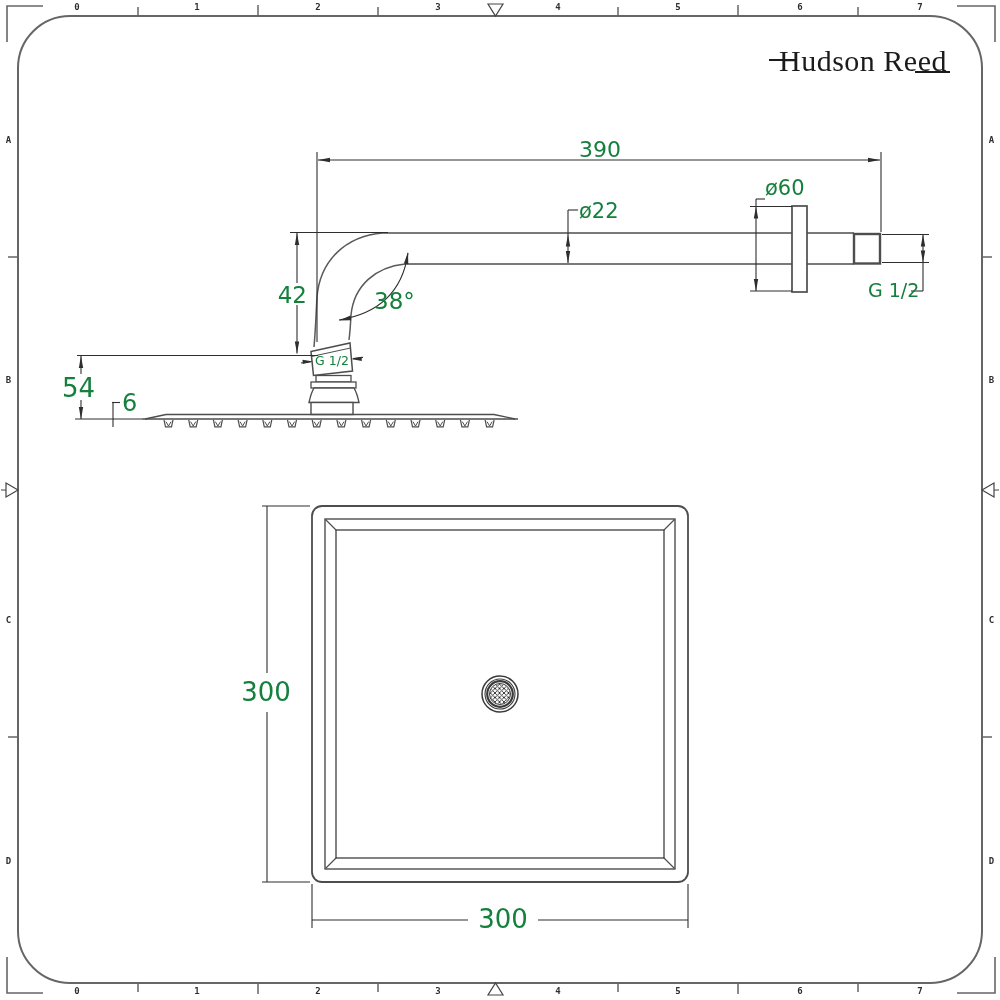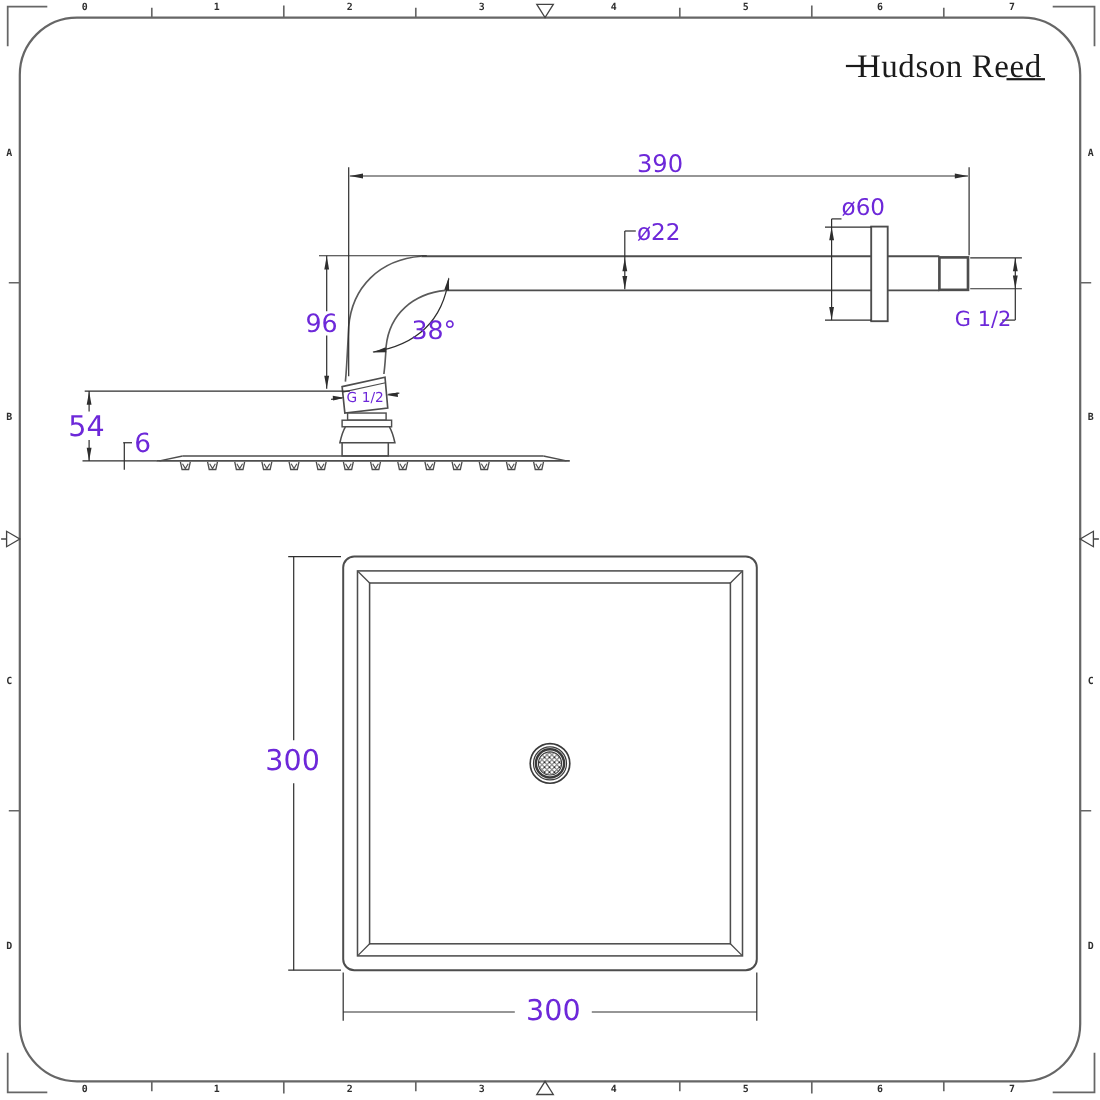--- a/index.html
+++ b/index.html
@@ -1,19 +1,19 @@
 <!DOCTYPE html>
 <html><head>
 <meta charset="utf-8">
 <style>
   html,body{margin:0;padding:0;background:#fff;}
   .sheet{position:relative;width:1000px;height:1000px;background:#ffffff;overflow:hidden;
          font-family:"DejaVu Sans",sans-serif;}
   svg{position:absolute;left:0;top:0;}
-  .lbl{position:absolute;color:#6d28d9;white-space:nowrap;line-height:1.05;}
+  .lbl{position:absolute;color:#15803d;white-space:nowrap;line-height:1.05;}
   .dim{font-family:"DejaVu Sans",sans-serif;}
   .rul{position:absolute;font-family:"DejaVu Sans Mono",monospace;font-size:9px;font-weight:700;
        color:#2e2e2e;text-align:center;}
   .logo{position:absolute;left:779px;top:44px;width:190px;
         font-family:"Liberation Serif",serif;font-size:30px;color:#1b1b1b;letter-spacing:.5px;}
   .logo-stroke{position:absolute;background:#1b1b1b;height:2.4px;}
 </style>
 </head>
 <body>
 
@@ -207,20 +207,20 @@
 
   <span class="rul" style="left:985px;top:135px;width:13px;">A</span>
   <span class="rul" style="left:985px;top:375px;width:13px;">B</span>
   <span class="rul" style="left:985px;top:615px;width:13px;">C</span>
   <span class="rul" style="left:985px;top:856px;width:13px;">D</span>
 
   <div class="lbl dim" style="left:569px;top:138px;width:62px;font-size:22px;text-align:center;">390</div>
   <div class="lbl dim" style="left:579px;top:200px;font-size:21px;text-align:center;">ø22</div>
   <div class="lbl dim" style="left:765px;top:177px;font-size:21px;">ø60</div>
   <div class="lbl dim" style="left:868px;top:281px;font-size:19px;">G 1/2</div>
-  <div class="lbl dim" style="left:277px;top:283px;width:30px;font-size:23px;text-align:right;">96</div>
+  <div class="lbl dim" style="left:277px;top:283px;width:30px;font-size:23px;text-align:right;">42</div>
   <div class="lbl dim" style="left:374px;top:289px;font-size:23px;">38°</div>
   <div class="lbl dim" style="left:312px;top:354px;width:40px;font-size:12.5px;text-align:center;">G 1/2</div>
   <div class="lbl dim" style="left:62px;top:375px;width:32px;font-size:26px;text-align:left;">54</div>
   <div class="lbl dim" style="left:122px;top:391px;font-size:24px;">6</div>
   <div class="lbl dim" style="left:240px;top:679px;width:52px;font-size:26px;text-align:center;">300</div>
   <div class="lbl dim" style="left:477px;top:906px;width:52px;font-size:26px;text-align:center;">300</div>
 </div>
 
 </body></html>

